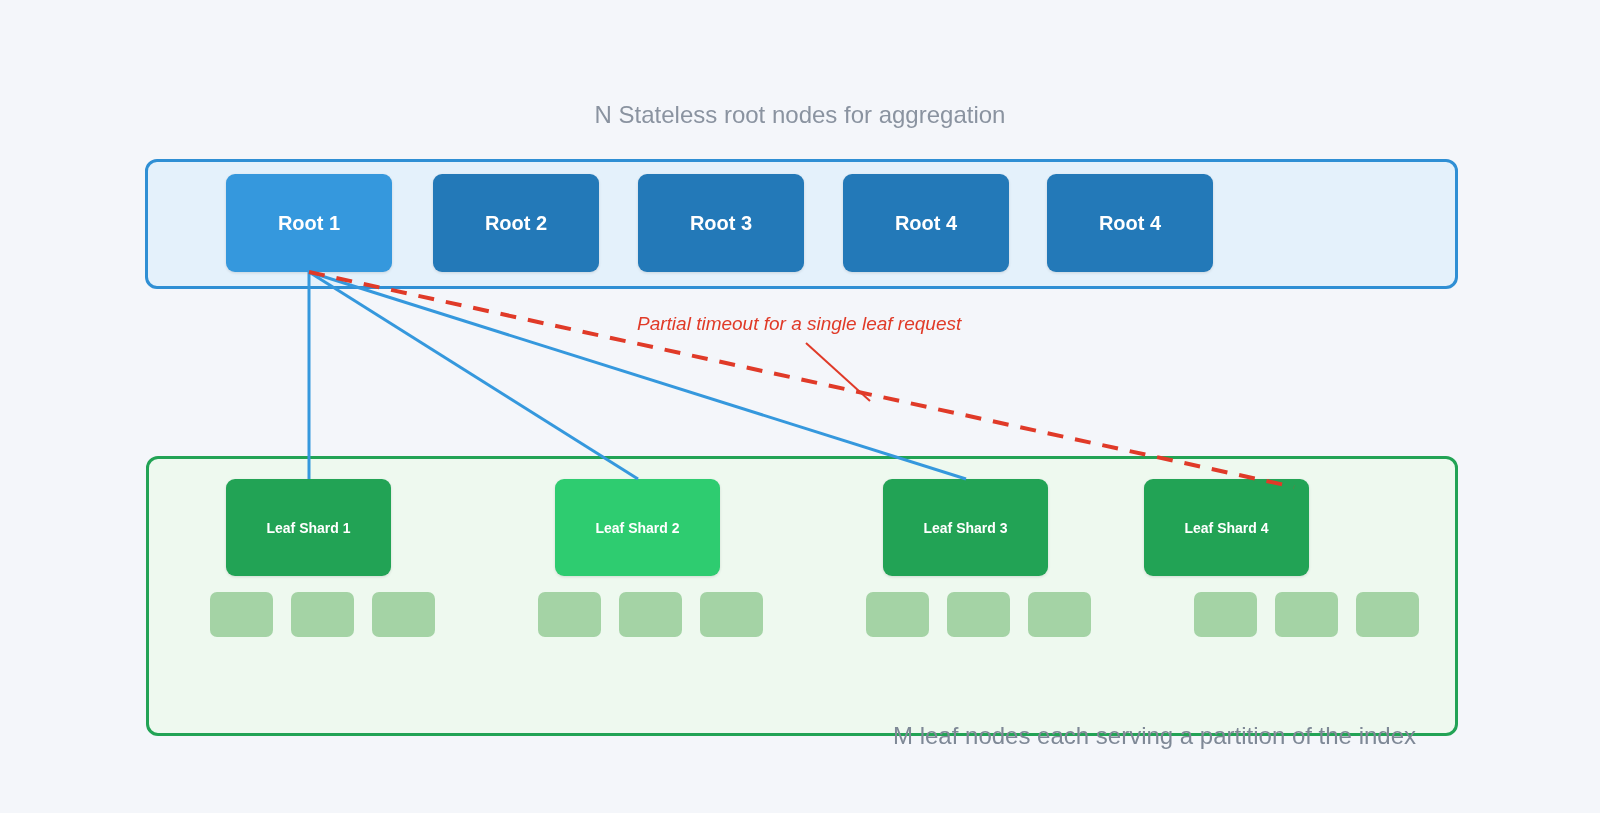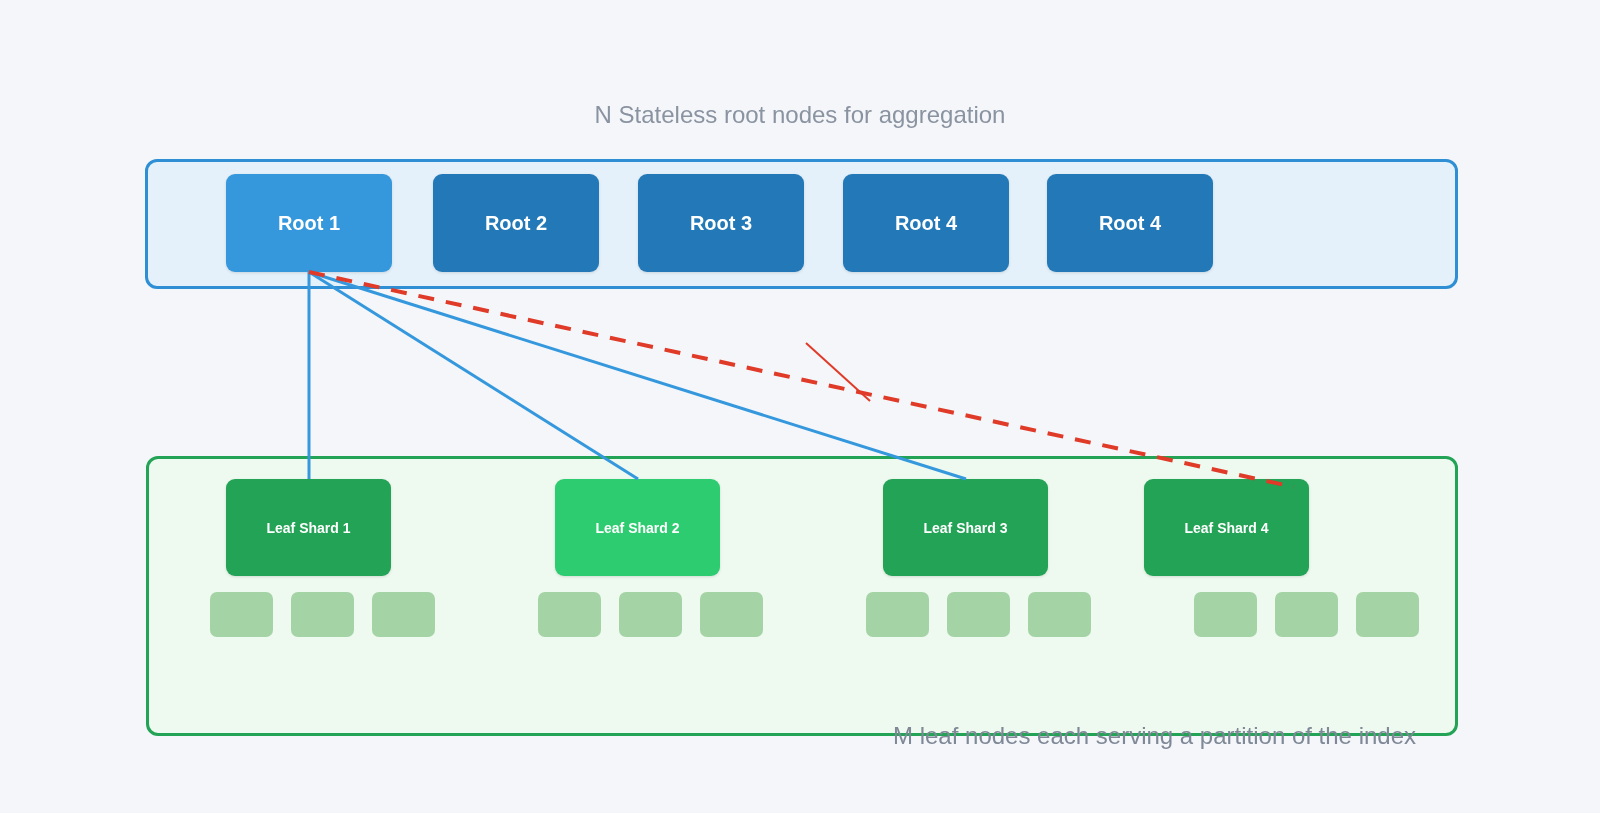--- a/index.html
+++ b/index.html
@@ -162,16 +162,17 @@
     </div>
 
   <svg id="edges" viewBox="0 0 1600 813" xmlns="http://www.w3.org/2000/svg">
       <line x1="309" y1="272" x2="309" y2="479" stroke="#3598dd" stroke-width="3" stroke-linecap="butt"></line>
       <line x1="309" y1="272" x2="638" y2="479" stroke="#3598dd" stroke-width="3" stroke-linecap="butt"></line>
       <line x1="309" y1="272" x2="966" y2="479" stroke="#3598dd" stroke-width="3" stroke-linecap="butt"></line>
       <line x1="309" y1="272" x2="1294" y2="487" stroke="#e03a28" stroke-width="4" stroke-linecap="butt" stroke-dasharray="16 12"></line>
       <line x1="806" y1="343" x2="870" y2="401" stroke="#e03a28" stroke-width="2" stroke-linecap="butt"></line>
     </svg>
 
+  <div id="annotation">Partial timeout for a single leaf request</div>
 
   <div id="caption">M leaf nodes each serving a partition of the index</div>
 
 </div>
 
 </body></html>

